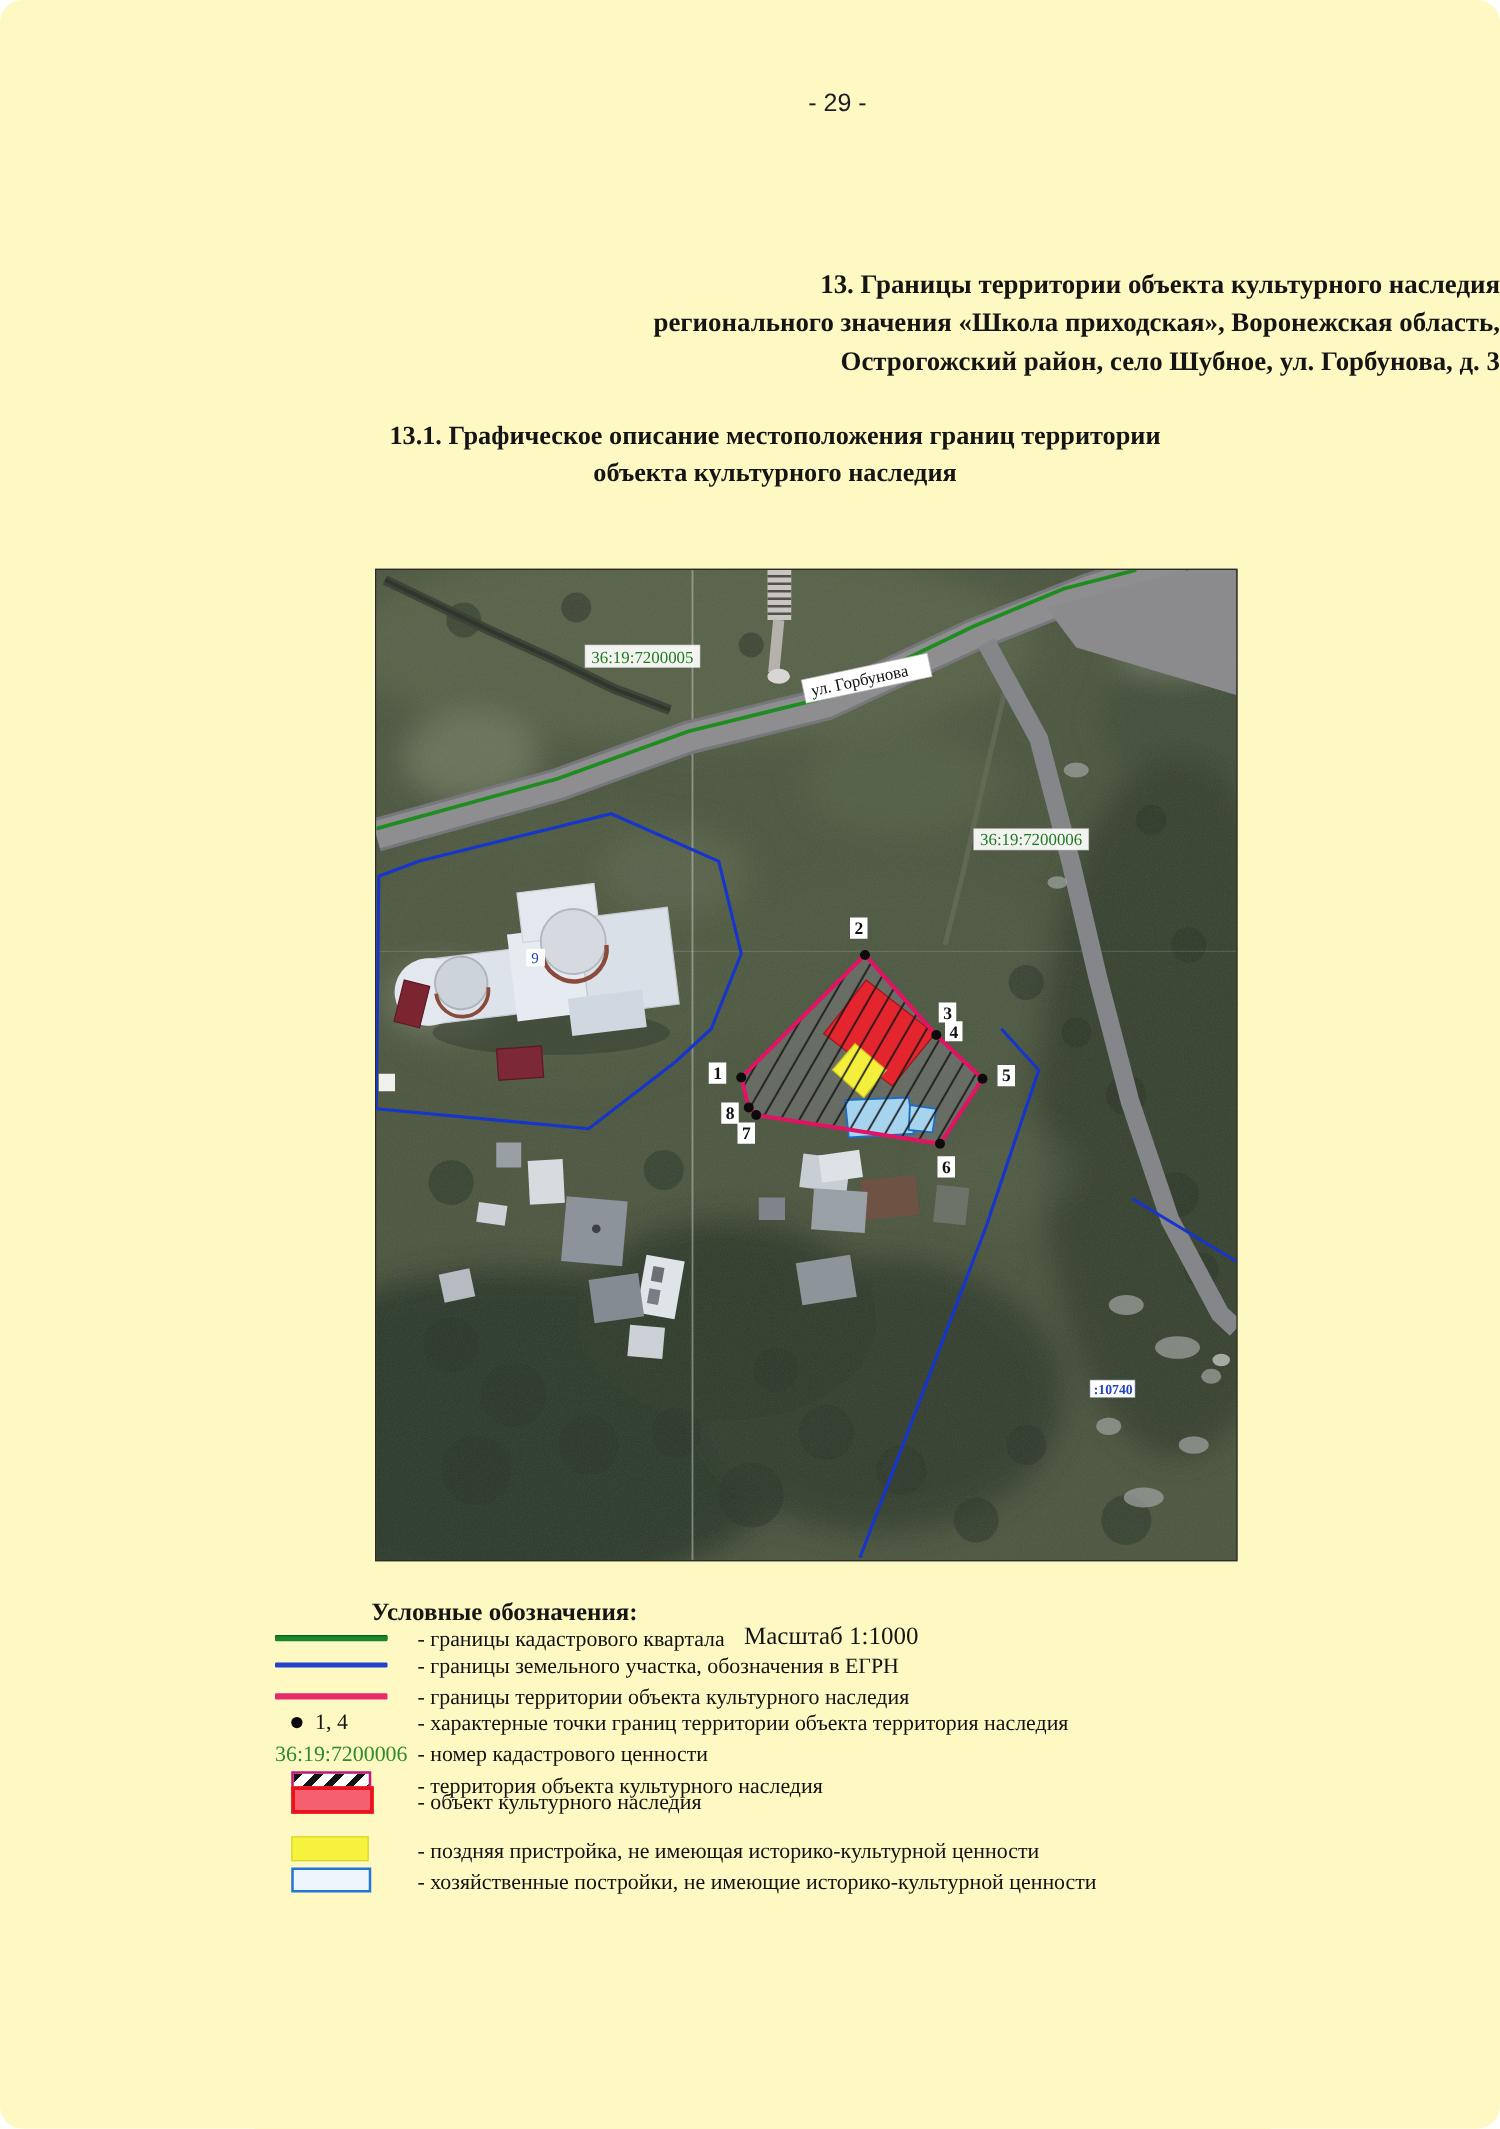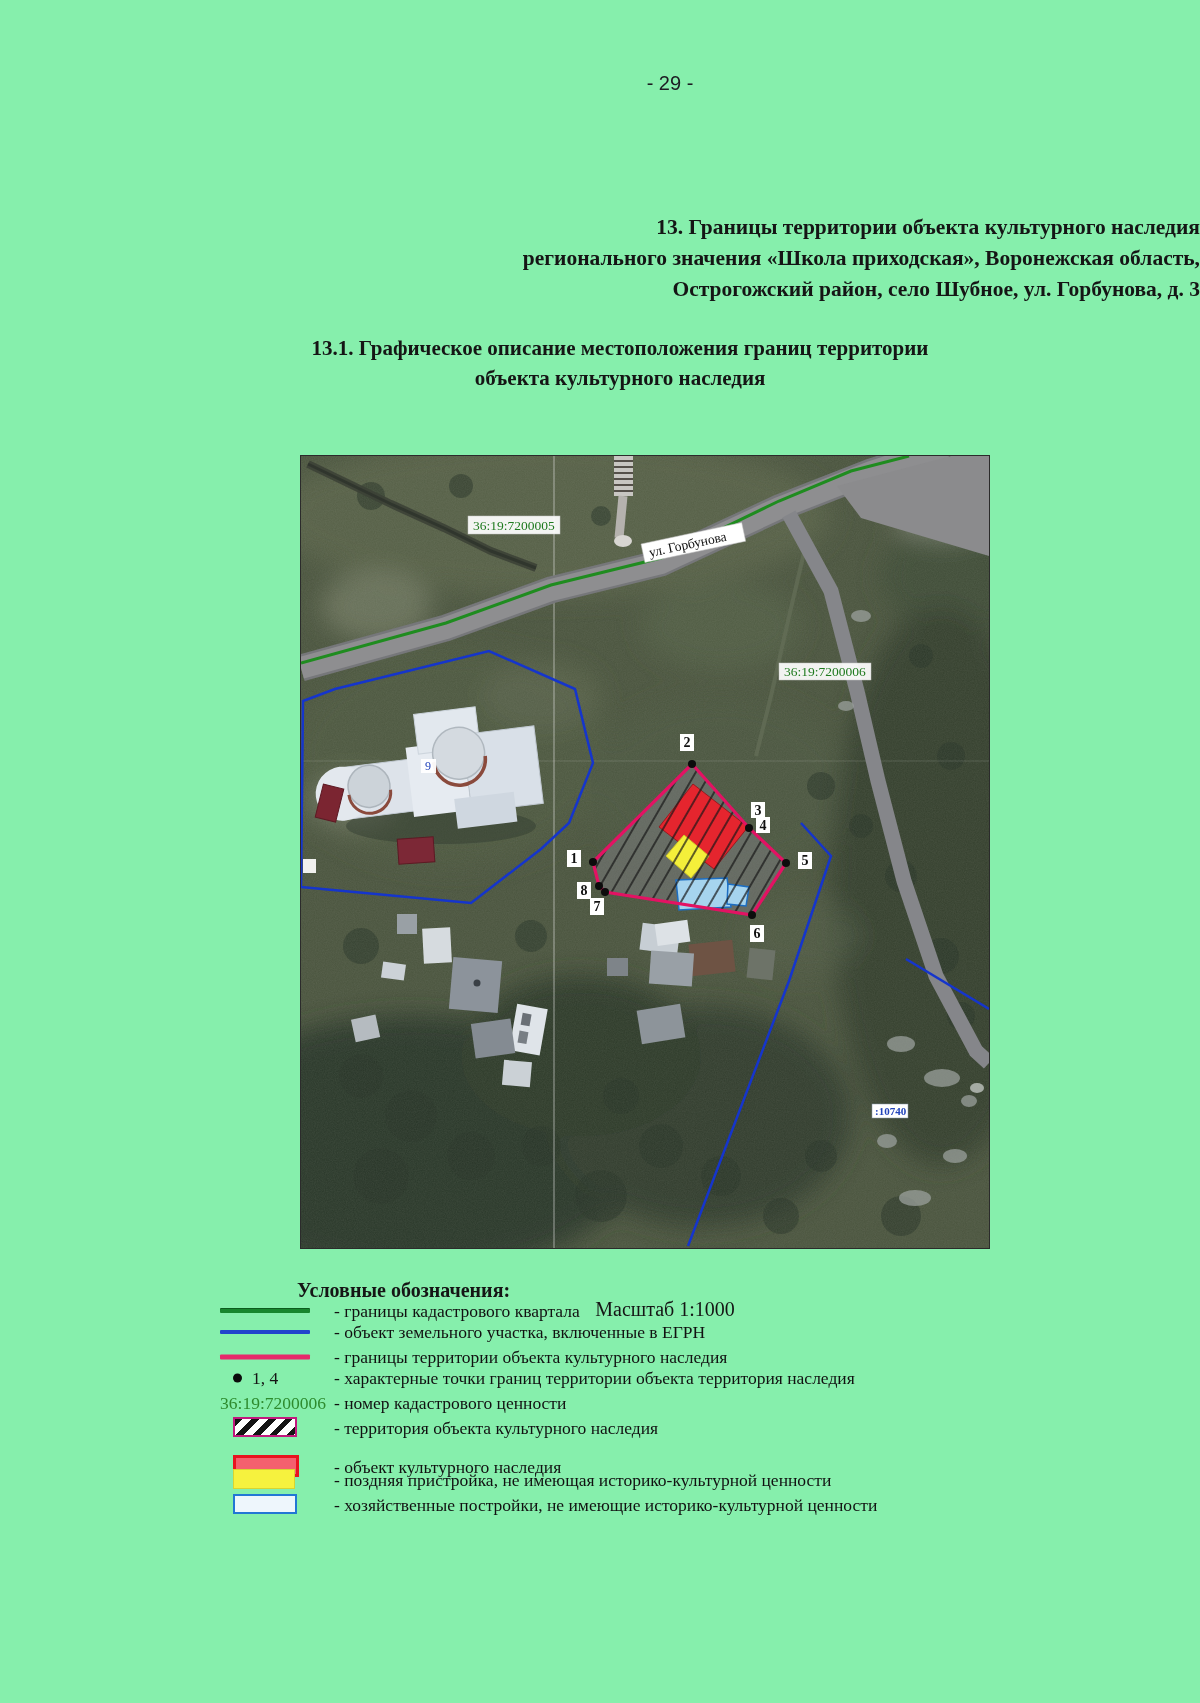--- a/index.html
+++ b/index.html
@@ -1,22 +1,23 @@
 <!DOCTYPE html>
 <html><head>
 <meta charset="utf-8">
 <style>
   html,body{margin:0;padding:0;background:#ffffff;}
   .page{
     position:relative;
     width:1200px;height:1703px;
-    background:#86efac;
+    background:#fef9c3;
     font-family:"Liberation Serif", serif;
     color:#151515;
     overflow:hidden;
+    border-radius:18px;
   }
   .pageno{
     position:absolute;left:610px;top:72px;width:120px;
     text-align:center;font-family:"Liberation Sans", sans-serif;
     font-size:20px;color:#1c1c22;
   }
   .h-sec{
     position:absolute;left:40px;top:212px;width:1160px;
     text-align:right;font-weight:bold;font-size:21.5px;line-height:31px;
   }
@@ -302,21 +303,21 @@
       <div class="sw">
           <div class="swl green"></div>
         </div>
       <div class="ltext">- границы кадастрового квартала</div>
     </div>
 
     <div class="lrow" style="top:21px">
       <div class="sw">
           <div class="swl blue"></div>
         </div>
-      <div class="ltext">- объект земельного участка, включенные в ЕГРН</div>
+      <div class="ltext">- границы земельного участка, обозначения в ЕГРН</div>
     </div>
 
     <div class="lrow" style="top:46px">
       <div class="sw">
           <div class="swl pink"></div>
         </div>
       <div class="ltext">- границы территории объекта культурного наследия</div>
     </div>
 
     <div class="lrow" style="top:67px">
@@ -334,21 +335,21 @@
       <div class="ltext">- номер кадастрового ценности</div>
     </div>
 
     <div class="lrow" style="top:115px;height:24px">
       <div class="sw">
           <div class="swbox hatch"></div>
         </div>
       <div class="ltext">- территория объекта культурного наследия</div>
     </div>
 
-    <div class="lrow" style="top:154px;height:24px">
+    <div class="lrow" style="top:128px;height:24px">
       <div class="sw">
           <div class="swbox red"></div>
         </div>
       <div class="ltext">- объект культурного наследия</div>
     </div>
 
     <div class="lrow" style="top:167px;height:24px">
       <div class="sw">
           <div class="swbox yellow"></div>
         </div>

